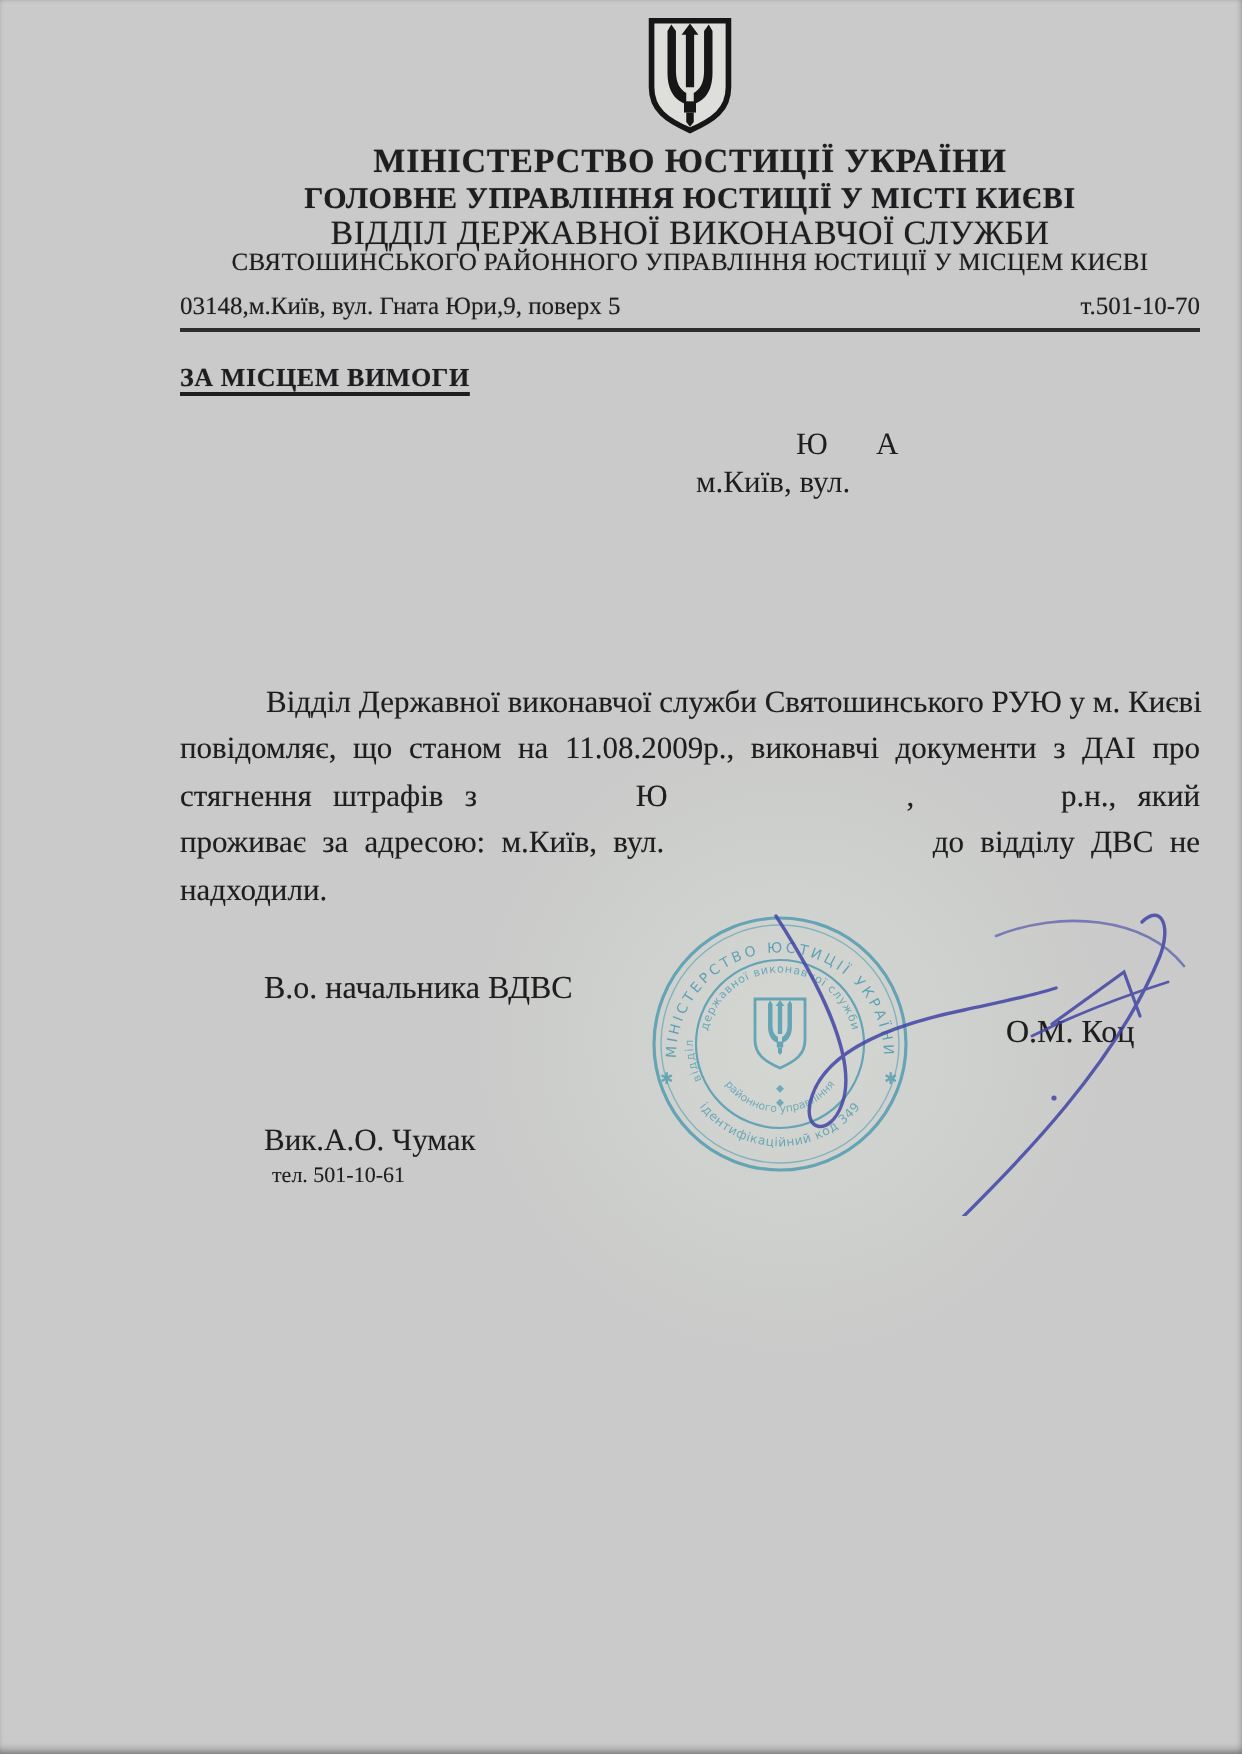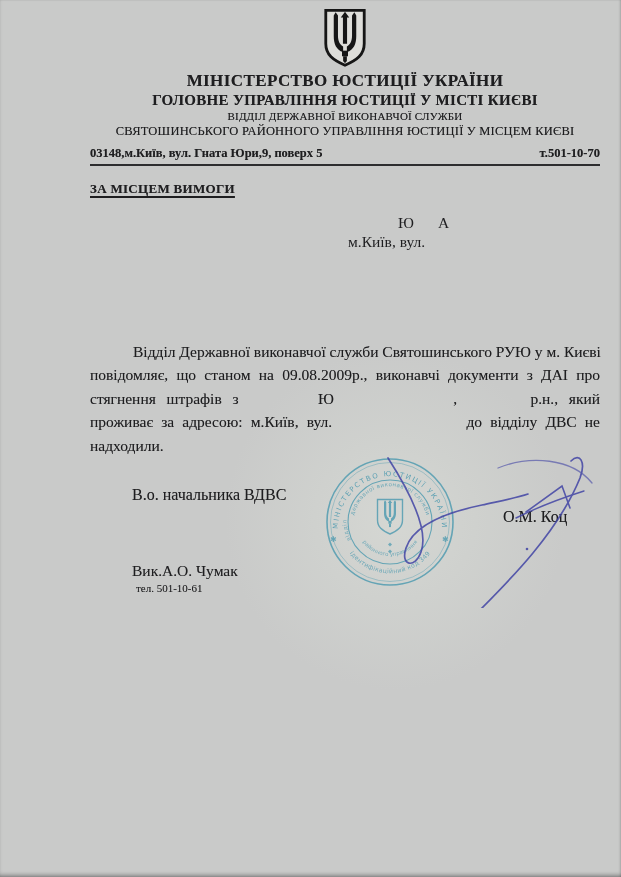--- a/index.html
+++ b/index.html
@@ -13,25 +13,25 @@
   }
   .page::after{
     content:"";position:absolute;inset:0;pointer-events:none;
     box-shadow:inset 0 -4px 5px -3px rgba(50,50,50,.65), inset -2px 0 3px -2px rgba(110,110,110,.5), inset 0 1px 2px -1px rgba(140,140,140,.4);
   }
   .content{position:absolute;left:90px;top:0;width:510px;}
   .hdr{ text-align:center; text-shadow:0 0 .5px rgba(0,0,0,.45); }
   .emblem{display:block;margin:8px auto 0 auto;}
   .h-ministry{font-size:17px;font-weight:bold;letter-spacing:.4px;margin-top:3px;line-height:20px;}
   .h-main{font-size:15px;font-weight:bold;letter-spacing:.3px;line-height:18px;}
-  .h-div{font-size:11px;line-height:15px;letter-spacing:.2px;}
+  .h-div{font-size:17px;line-height:15px;letter-spacing:.2px;}
   .h-district{font-size:12.5px;line-height:15px;letter-spacing:.2px;}
   .addr-row{
     display:flex;justify-content:space-between;
-    font-size:12.5px;font-weight:bold;margin-top:7px;padding-bottom:3px;
+    font-size:12.5px;font-weight:normal;margin-top:7px;padding-bottom:3px;
     border-bottom:2px solid #2d2d2f; text-shadow:0 0 .5px rgba(0,0,0,.4);
   }
   .place-demand{
     margin-top:15px;font-size:13px;font-weight:bold;letter-spacing:.3px;
     text-decoration:underline;text-decoration-thickness:1.5px;text-underline-offset:3px;
     text-shadow:0 0 .5px rgba(0,0,0,.4);
   }
   .addressee{position:absolute;left:258px;top:213px;font-size:15.5px;line-height:19px;}
   .addressee .initials{margin-left:50px;}
   .addressee .init-gap{display:inline-block;width:24px;}
@@ -85,21 +85,21 @@
 
     <div class="place-demand">ЗА МІСЦЕМ ВИМОГИ</div>
 
     <div class="addressee">
       <div class="initials"><span>Ю</span><span class="init-gap"></span><span>А</span></div>
       <div>м.Київ, вул.</div>
     </div>
 
     <div class="body-par">
       <div class="bline first"><span>Відділ Державної виконавчої служби Святошинського РУЮ у м. Києві</span></div>
-      <div class="bline"><span>повідомляє, що станом на 09.08.2009р., виконавчі документи з ДАІ про</span></div>
+      <div class="bline"><span>повідомляє, що станом на 11.08.2009р., виконавчі документи з ДАІ про</span></div>
       <div class="bline"><span>стягнення штрафів з</span> <span class="gap g60"></span> <span>Ю</span> <span class="gap g100"></span> <span>,</span> <span class="gap g55"></span> <span>р.н., який</span></div>
       <div class="bline"><span>проживає за адресою: м.Київ, вул.</span> <span class="gap g120"></span> <span>до відділу ДВС не</span></div>
       <div class="bline last"><span>надходили.</span></div>
     </div>
 
     <div class="sig-block">
       <div>В.о. начальника ВДВС</div>
     </div>
     <div class="signer">О.М. Коц</div>
 

